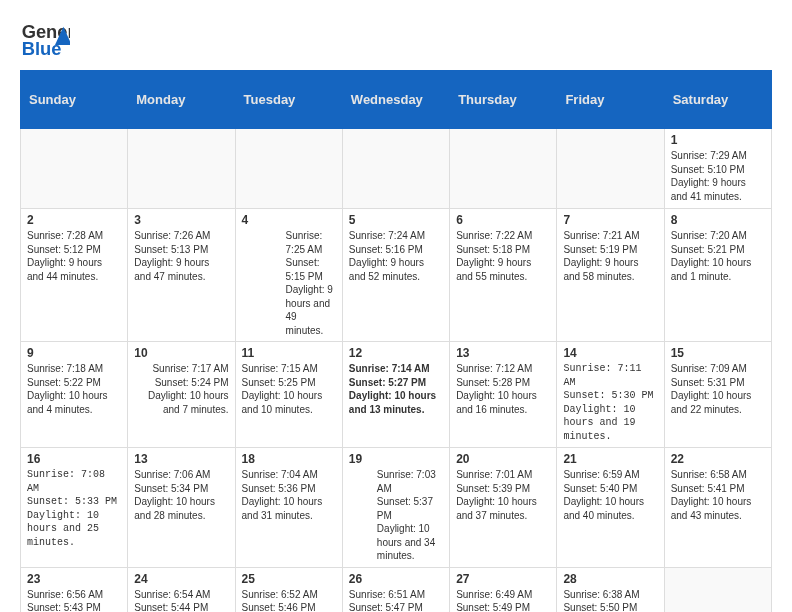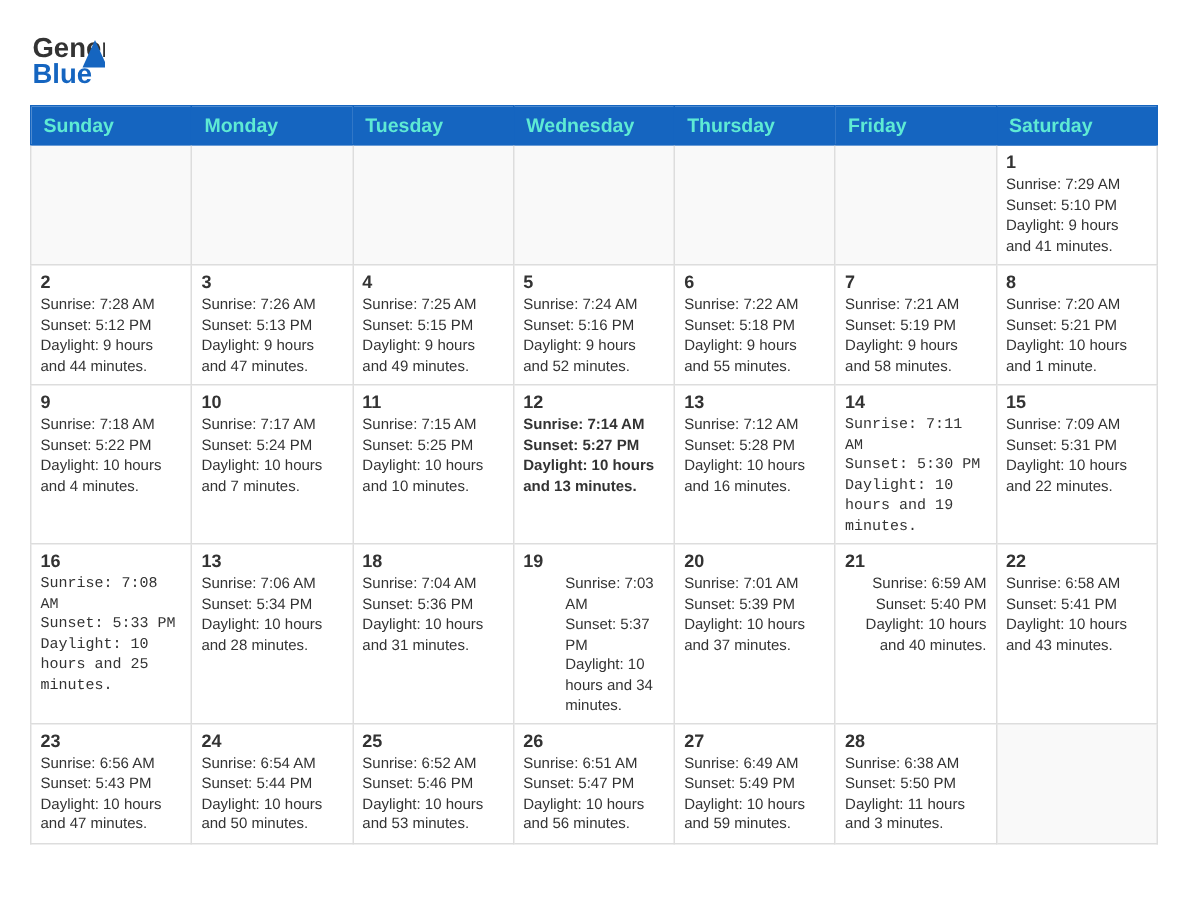--- a/index.html
+++ b/index.html
@@ -38,23 +38,23 @@
       font-weight: normal;
       color: #444;
     }
     .calendar {
       width: 100%;
       border-collapse: collapse;
       border: 1px solid #ccc;
     }
     .calendar th {
       background-color: #1565c0;
-      color: #5eead4;
+      color: #e5e5e5;
       text-align: left;
-      padding: 5px 8px;
+      padding: 21px 8px;
       font-size: 13px;
       font-weight: bold;
       border: 1px solid #1565c0;
     }
     .calendar td {
       vertical-align: top;
       padding: 4px 6px;
       font-size: 10.5px;
       color: #333;
       border: 1px solid #ddd;
@@ -129,21 +129,21 @@
 Daylight: 9 hours and 44 minutes.</div>
         </td>
         <td>
           <span class="day-num">3</span>
           <div class="day-info" style="white-space: pre-line;">Sunrise: 7:26 AM
 Sunset: 5:13 PM
 Daylight: 9 hours and 47 minutes.</div>
         </td>
         <td>
           <span class="day-num">4</span>
-          <div class="day-info" style="white-space: pre-line;">Sunrise: 7:25 AM
+          <div class="day-info" style="white-space: pre-line; margin-left: 44px;">Sunrise: 7:25 AM
 Sunset: 5:15 PM
 Daylight: 9 hours and 49 minutes.</div>
         </td>
         <td>
           <span class="day-num">5</span>
           <div class="day-info" style="white-space: pre-line;">Sunrise: 7:24 AM
 Sunset: 5:16 PM
 Daylight: 9 hours and 52 minutes.</div>
         </td>
         <td>
@@ -167,21 +167,21 @@
       </tr>
       <tr>
         <td>
           <span class="day-num">9</span>
           <div class="day-info" style="white-space: pre-line;">Sunrise: 7:18 AM
 Sunset: 5:22 PM
 Daylight: 10 hours and 4 minutes.</div>
         </td>
         <td>
           <span class="day-num">10</span>
-          <div class="day-info" style="white-space: pre-line;">Sunrise: 7:17 AM
+          <div class="day-info" style="white-space: pre-line; text-align: right;">Sunrise: 7:17 AM
 Sunset: 5:24 PM
 Daylight: 10 hours and 7 minutes.</div>
         </td>
         <td>
           <span class="day-num">11</span>
           <div class="day-info" style="white-space: pre-line;">Sunrise: 7:15 AM
 Sunset: 5:25 PM
 Daylight: 10 hours and 10 minutes.</div>
         </td>
         <td>
@@ -235,21 +235,21 @@
 Daylight: 10 hours and 34 minutes.</div>
         </td>
         <td>
           <span class="day-num">20</span>
           <div class="day-info" style="white-space: pre-line;">Sunrise: 7:01 AM
 Sunset: 5:39 PM
 Daylight: 10 hours and 37 minutes.</div>
         </td>
         <td>
           <span class="day-num">21</span>
-          <div class="day-info" style="white-space: pre-line; text-align: right;">Sunrise: 6:59 AM
+          <div class="day-info" style="white-space: pre-line;">Sunrise: 6:59 AM
 Sunset: 5:40 PM
 Daylight: 10 hours and 40 minutes.</div>
         </td>
         <td>
           <span class="day-num">22</span>
           <div class="day-info" style="white-space: pre-line;">Sunrise: 6:58 AM
 Sunset: 5:41 PM
 Daylight: 10 hours and 43 minutes.</div>
         </td>
       </tr>

